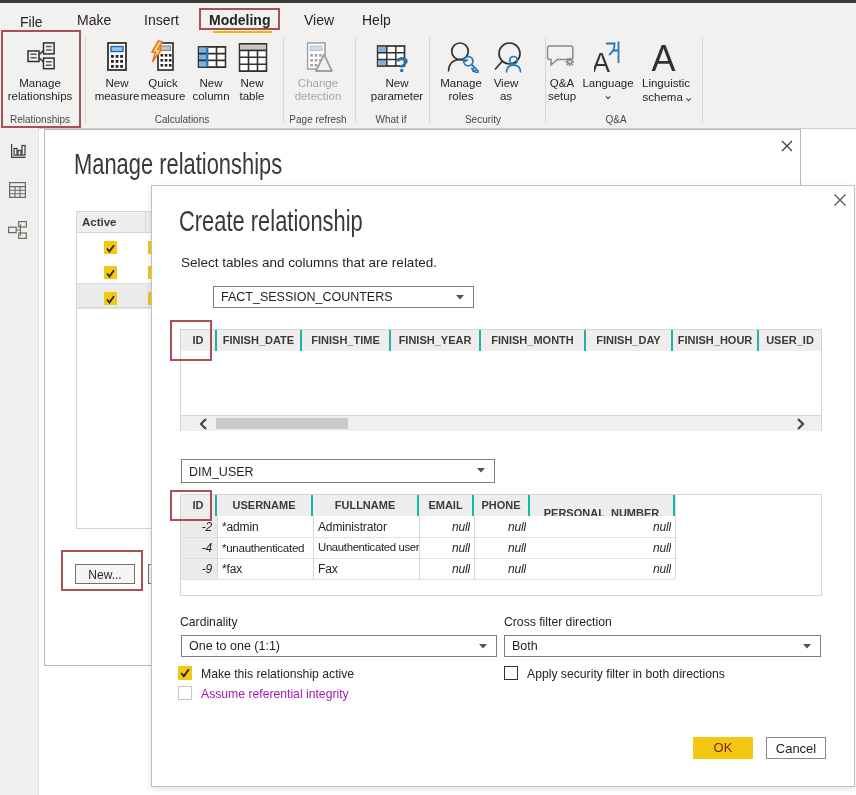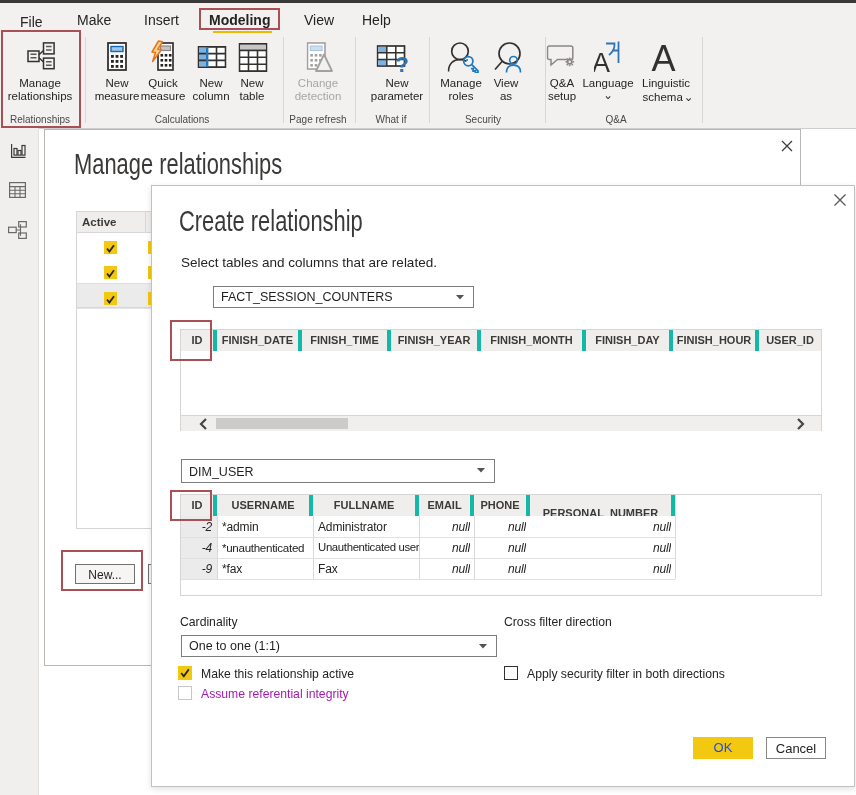--- a/index.html
+++ b/index.html
@@ -21,21 +21,21 @@
 
 #sidebar{left:0;top:128px;width:38px;height:667px;background:#f1efed;border-right:1px solid #e2e0de;z-index:5;}
 
 #mdlg{left:44px;top:129px;width:757px;height:537px;background:#fff;border:1px solid #b9b7b5;box-sizing:border-box;z-index:10;}
 #cdlg{left:151px;top:185px;width:704px;height:602px;background:#fff;border:1px solid #c3c1bf;box-sizing:border-box;z-index:20;box-shadow:0 2px 6px rgba(0,0,0,0.12);}
 .dtitle{position:absolute;font-size:29px;font-weight:300;color:#3a3938;line-height:29px;white-space:nowrap;transform:scaleX(0.755);transform-origin:0 0;}
 .combo{position:absolute;height:22px;border:1px solid #7f7d7b;background:#fff;box-sizing:border-box;}
 .combo span{position:absolute;left:7px;top:3px;font-size:12.5px;color:#201f1e;white-space:nowrap;}
 .combo svg{position:absolute;right:9px;top:8px;}
 .tbl{position:absolute;background:#fff;border:1px solid #d7d5d3;box-sizing:border-box;}
-.th{position:absolute;background:#efeeec;border-right:4px solid #14b8a6;box-sizing:border-box;font-size:11px;font-weight:bold;color:#3b3a39;text-align:center;overflow:hidden;white-space:nowrap;}
+.th{position:absolute;background:#efeeec;border-right:2px solid #14b8a6;box-sizing:border-box;font-size:11px;font-weight:bold;color:#3b3a39;text-align:center;overflow:hidden;white-space:nowrap;}
 .btn{position:absolute;background:#f6f5f4;border:1px solid #73716f;box-sizing:border-box;font-size:12px;color:#252423;text-align:center;}
 .cb{position:absolute;width:14px;height:14px;box-sizing:border-box;}
 .lbl{position:absolute;font-size:12.2px;color:#252423;white-space:nowrap;}
 .null{font-style:italic;}
 .ycb{position:absolute;width:13px;height:13px;background:#f2c811;}
 .td{position:absolute;font-size:12px;letter-spacing:-0.15px;color:#252423;white-space:nowrap;overflow:hidden;box-sizing:border-box;}
 .vline{position:absolute;width:1px;background:#dbd9d7;}
 .hline{position:absolute;height:1px;background:#e2e0de;}
 </style>
 </head>
@@ -335,26 +335,32 @@
   <div class="redbox" style="left:18px;top:304px;width:42px;height:31px;"></div>
 
   <div class="lbl" style="left:28px;top:429px;">Cardinality</div>
   <div class="lbl" style="left:352px;top:429px;">Cross filter direction</div>
   <div class="combo" style="left:29px;top:449px;width:316px;">
         <span>One to one (1:1)</span>
         <svg width="8" height="5" viewBox="0 0 8 5">
           <path d="M0 0 L4 4.6 L8 0 Z" fill="#55534f"></path>
         </svg>
       </div>
+  <div class="combo" style="left:352px;top:449px;width:317px;">
+        <span>Both</span>
+        <svg width="8" height="5" viewBox="0 0 8 5">
+          <path d="M0 0 L4 4.6 L8 0 Z" fill="#55534f"></path>
+        </svg>
+      </div>
 
   <div class="cb" style="left:26px;top:480px;background:#f2c811;"><svg width="14" height="14" viewBox="0 0 14 14">
           <path d="M3.2 7 L5.8 10.2 L10.8 3.4" stroke="#252423" stroke-width="1.8" fill="none"></path>
         </svg></div>
   <div class="lbl" style="left:49px;top:481px;">Make this relationship active</div>
   <div class="cb" style="left:352px;top:480px;border:1.5px solid #323130;"></div>
   <div class="lbl" style="left:375px;top:481px;">Apply security filter in both directions</div>
   <div class="cb" style="left:26px;top:500px;border:1.4px solid #c8c6c4;"></div>
   <div class="lbl" style="left:49px;top:501px;color:#a21caf;">Assume referential integrity</div>
 
-  <div style="position:absolute;left:541px;top:551px;width:60px;height:18.5px;background:#f2c811;font-size:13px;color:#1d4ed8;text-align:center;padding-top:3px;box-sizing:content-box;">OK</div>
+  <div style="position:absolute;left:541px;top:551px;width:60px;height:18.5px;background:#f2c811;font-size:13px;color:#7f1d1d;text-align:center;padding-top:3px;box-sizing:content-box;">OK</div>
   <div class="btn" style="left:614px;top:551px;width:60px;height:21.5px;padding-top:3px;border-color:#8a8886;background:#fff;font-size:13px;">Cancel</div>
 </div>
 </div>
 
 </body></html>

